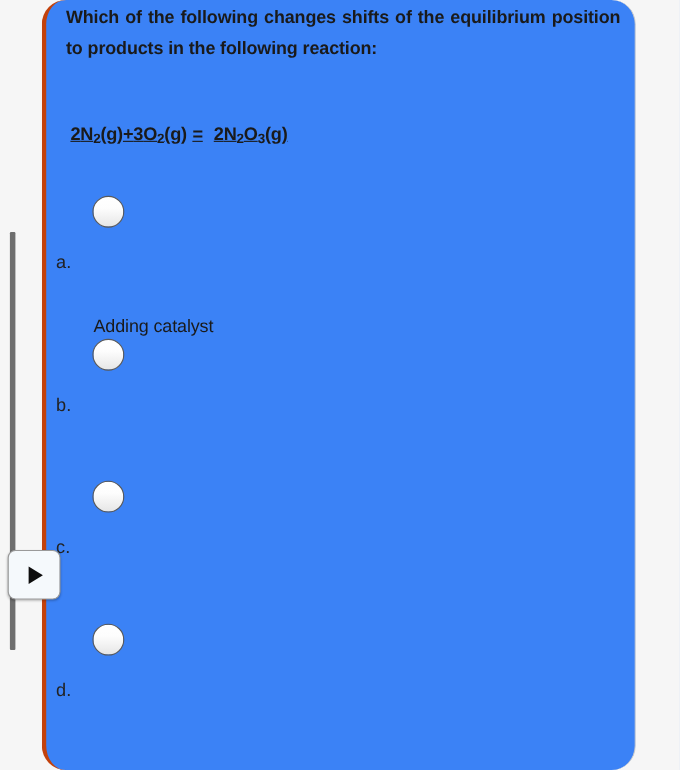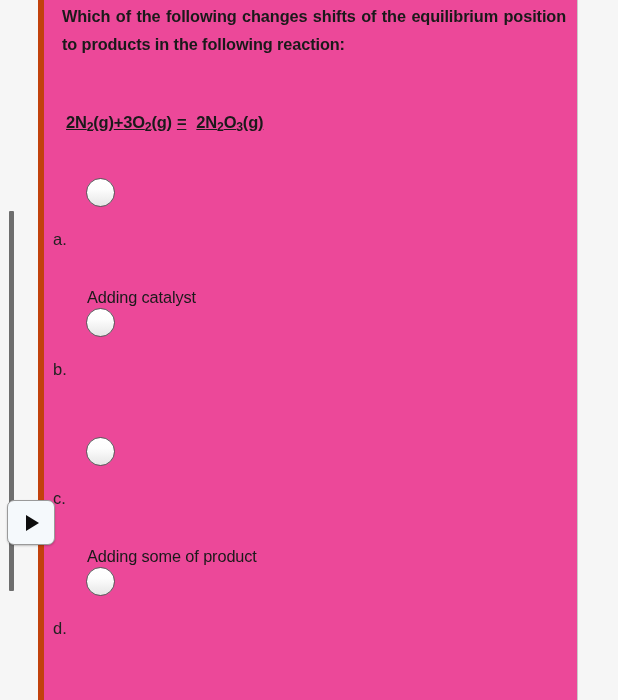--- a/index.html
+++ b/index.html
@@ -24,24 +24,25 @@
     background: #f6f6f6;
   }
 
   
   #content-sheet {
     position: absolute;
     left: 38px;
     top: 0;
     width: 540px;
     height: 700px;
-    background: #ec4899;
-    border-left: 6px solid #c2410c;
+    background: #3b82f6;
+    border-left: 4px solid #c2410c;
     border-right: 1px solid #c9c9c9;
     box-sizing: border-box;
+    border-radius: 22px;
   }
 
   
   #question-block {
     position: absolute;
     left: 18px;
     top: 2px;
     width: 504px;
   }
   #question-text {
@@ -169,21 +170,20 @@
     </div>
 
     <div class="choice" style="top:308px">
       <div class="choice-radio"></div>
       <div class="choice-letter">b.</div>
     </div>
 
     <div class="choice" style="top:437px">
       <div class="choice-radio"></div>
       <div class="choice-letter">c.</div>
-      <div class="choice-label">Adding some of product</div>
     </div>
 
     <div class="choice" style="top:567px">
       <div class="choice-radio"></div>
       <div class="choice-letter">d.</div>
     </div>
 
   </div>
 
   <div id="scroll-thumb"></div>

